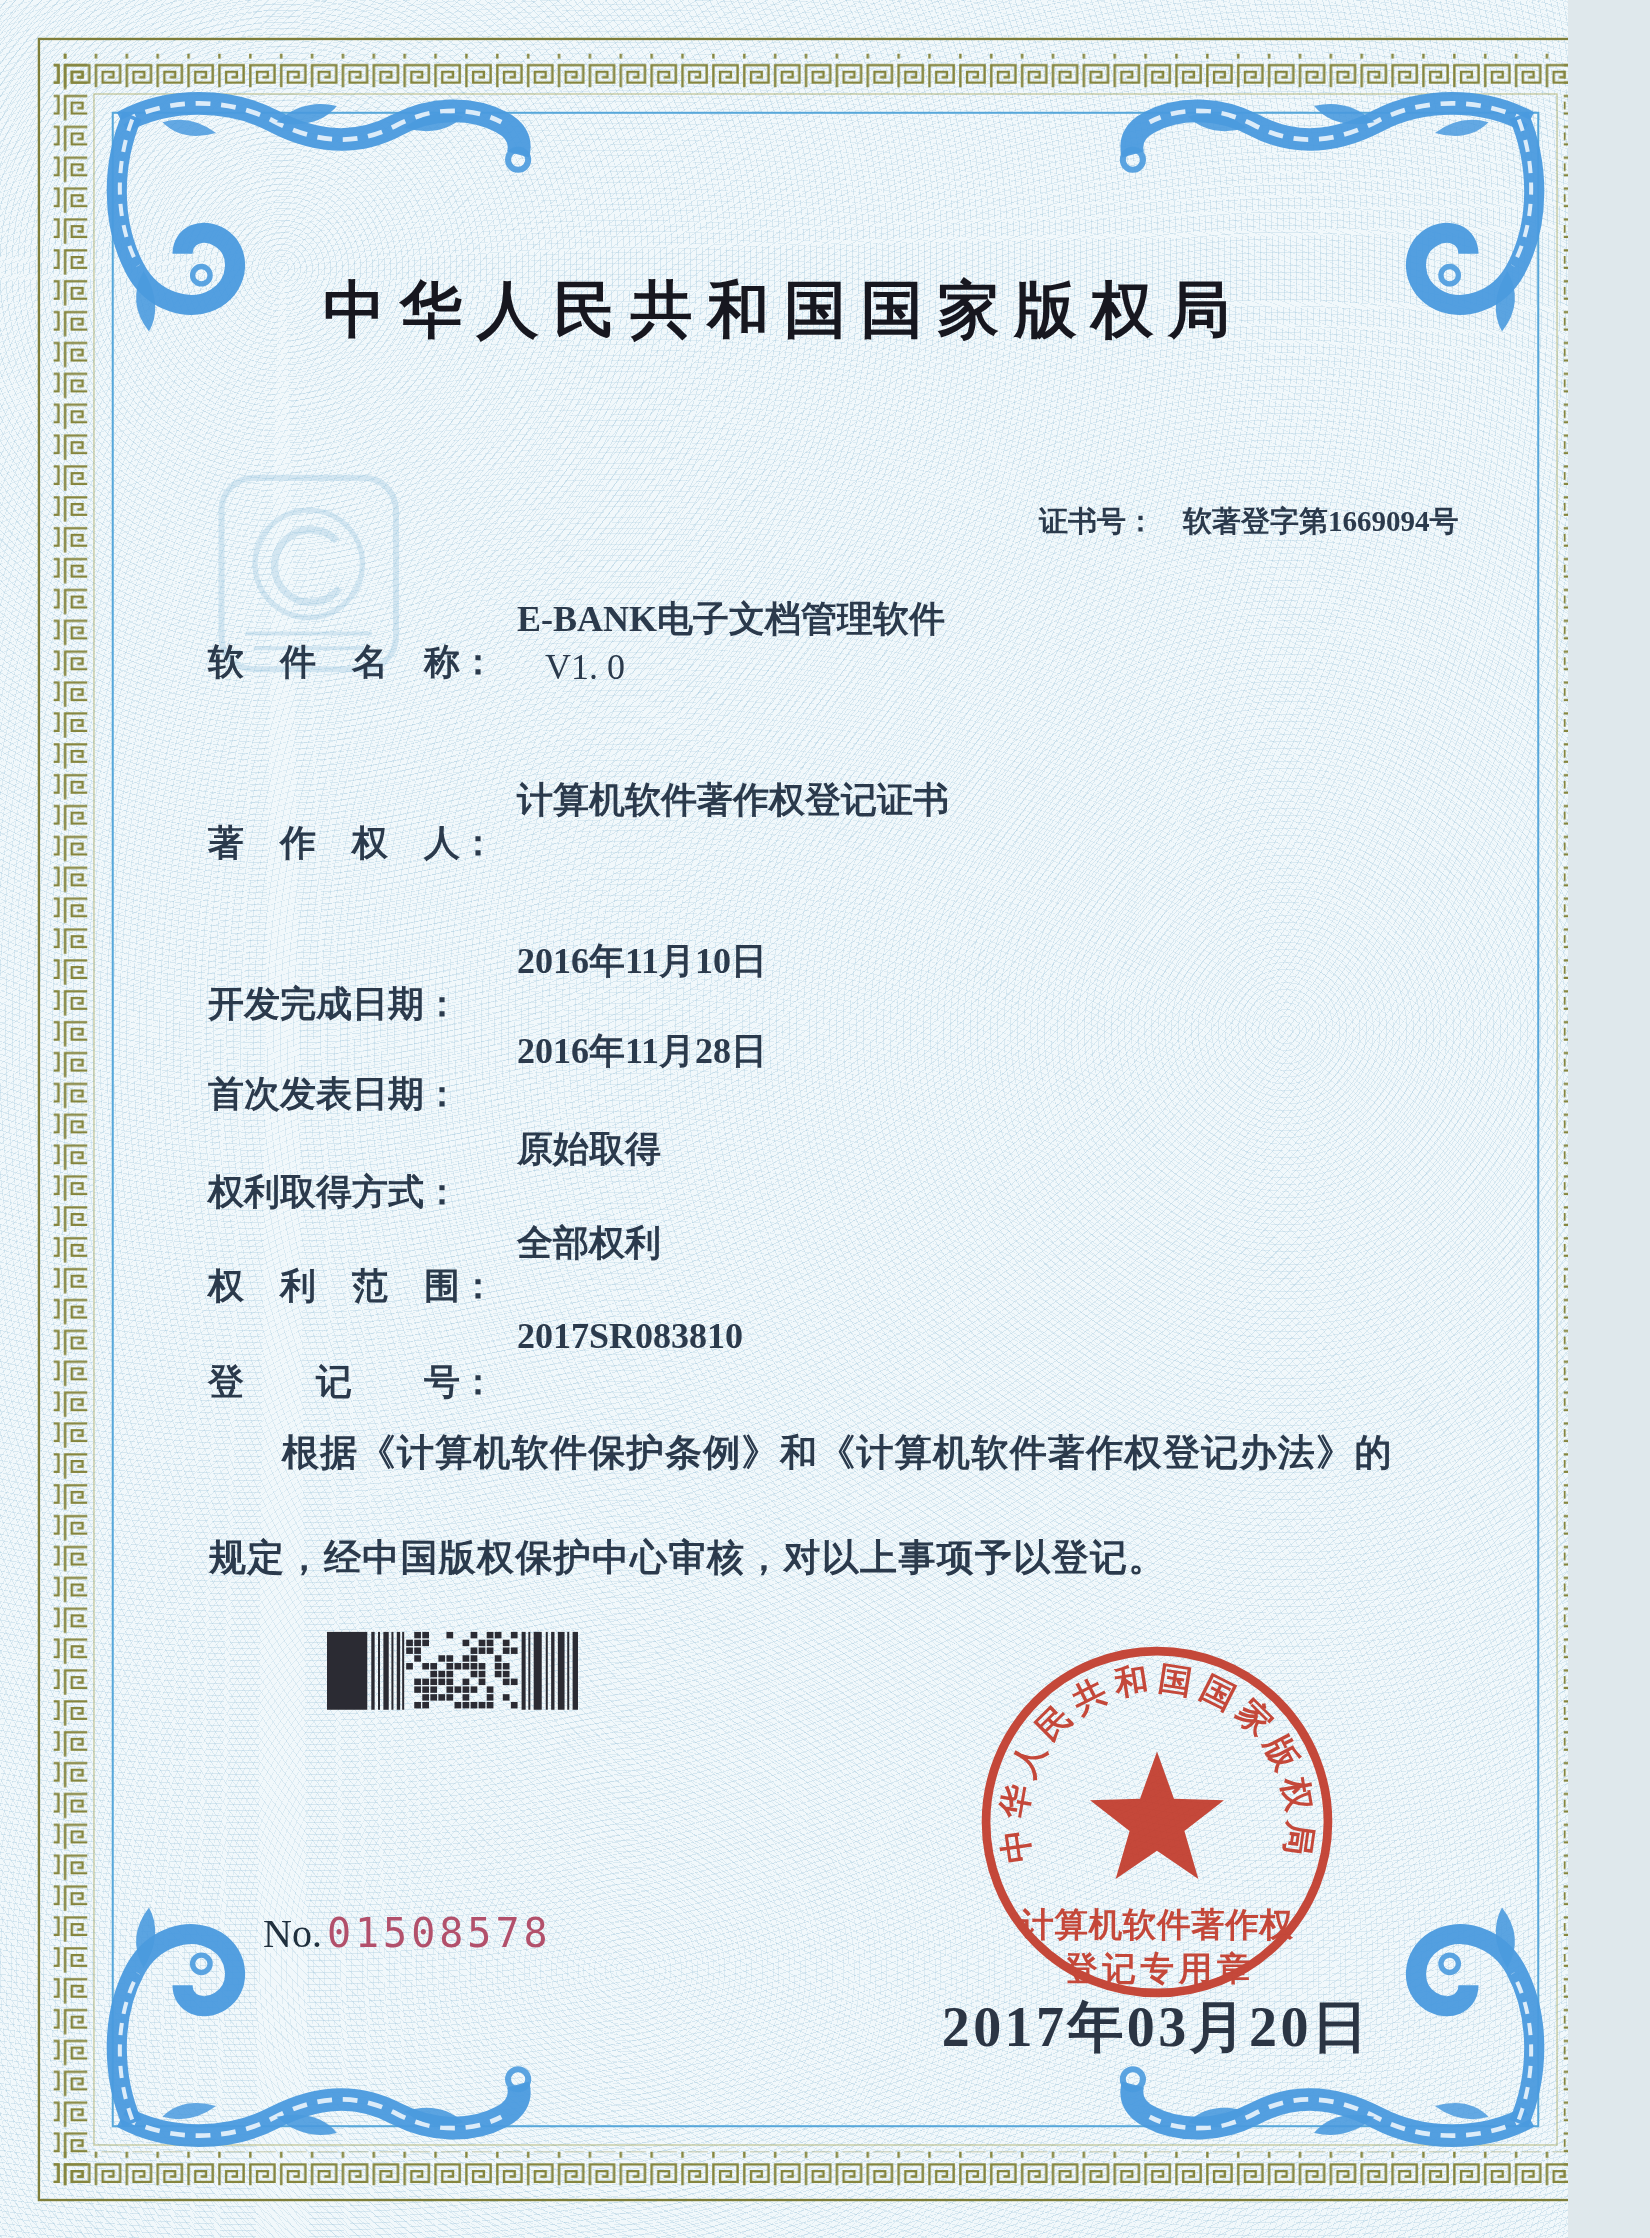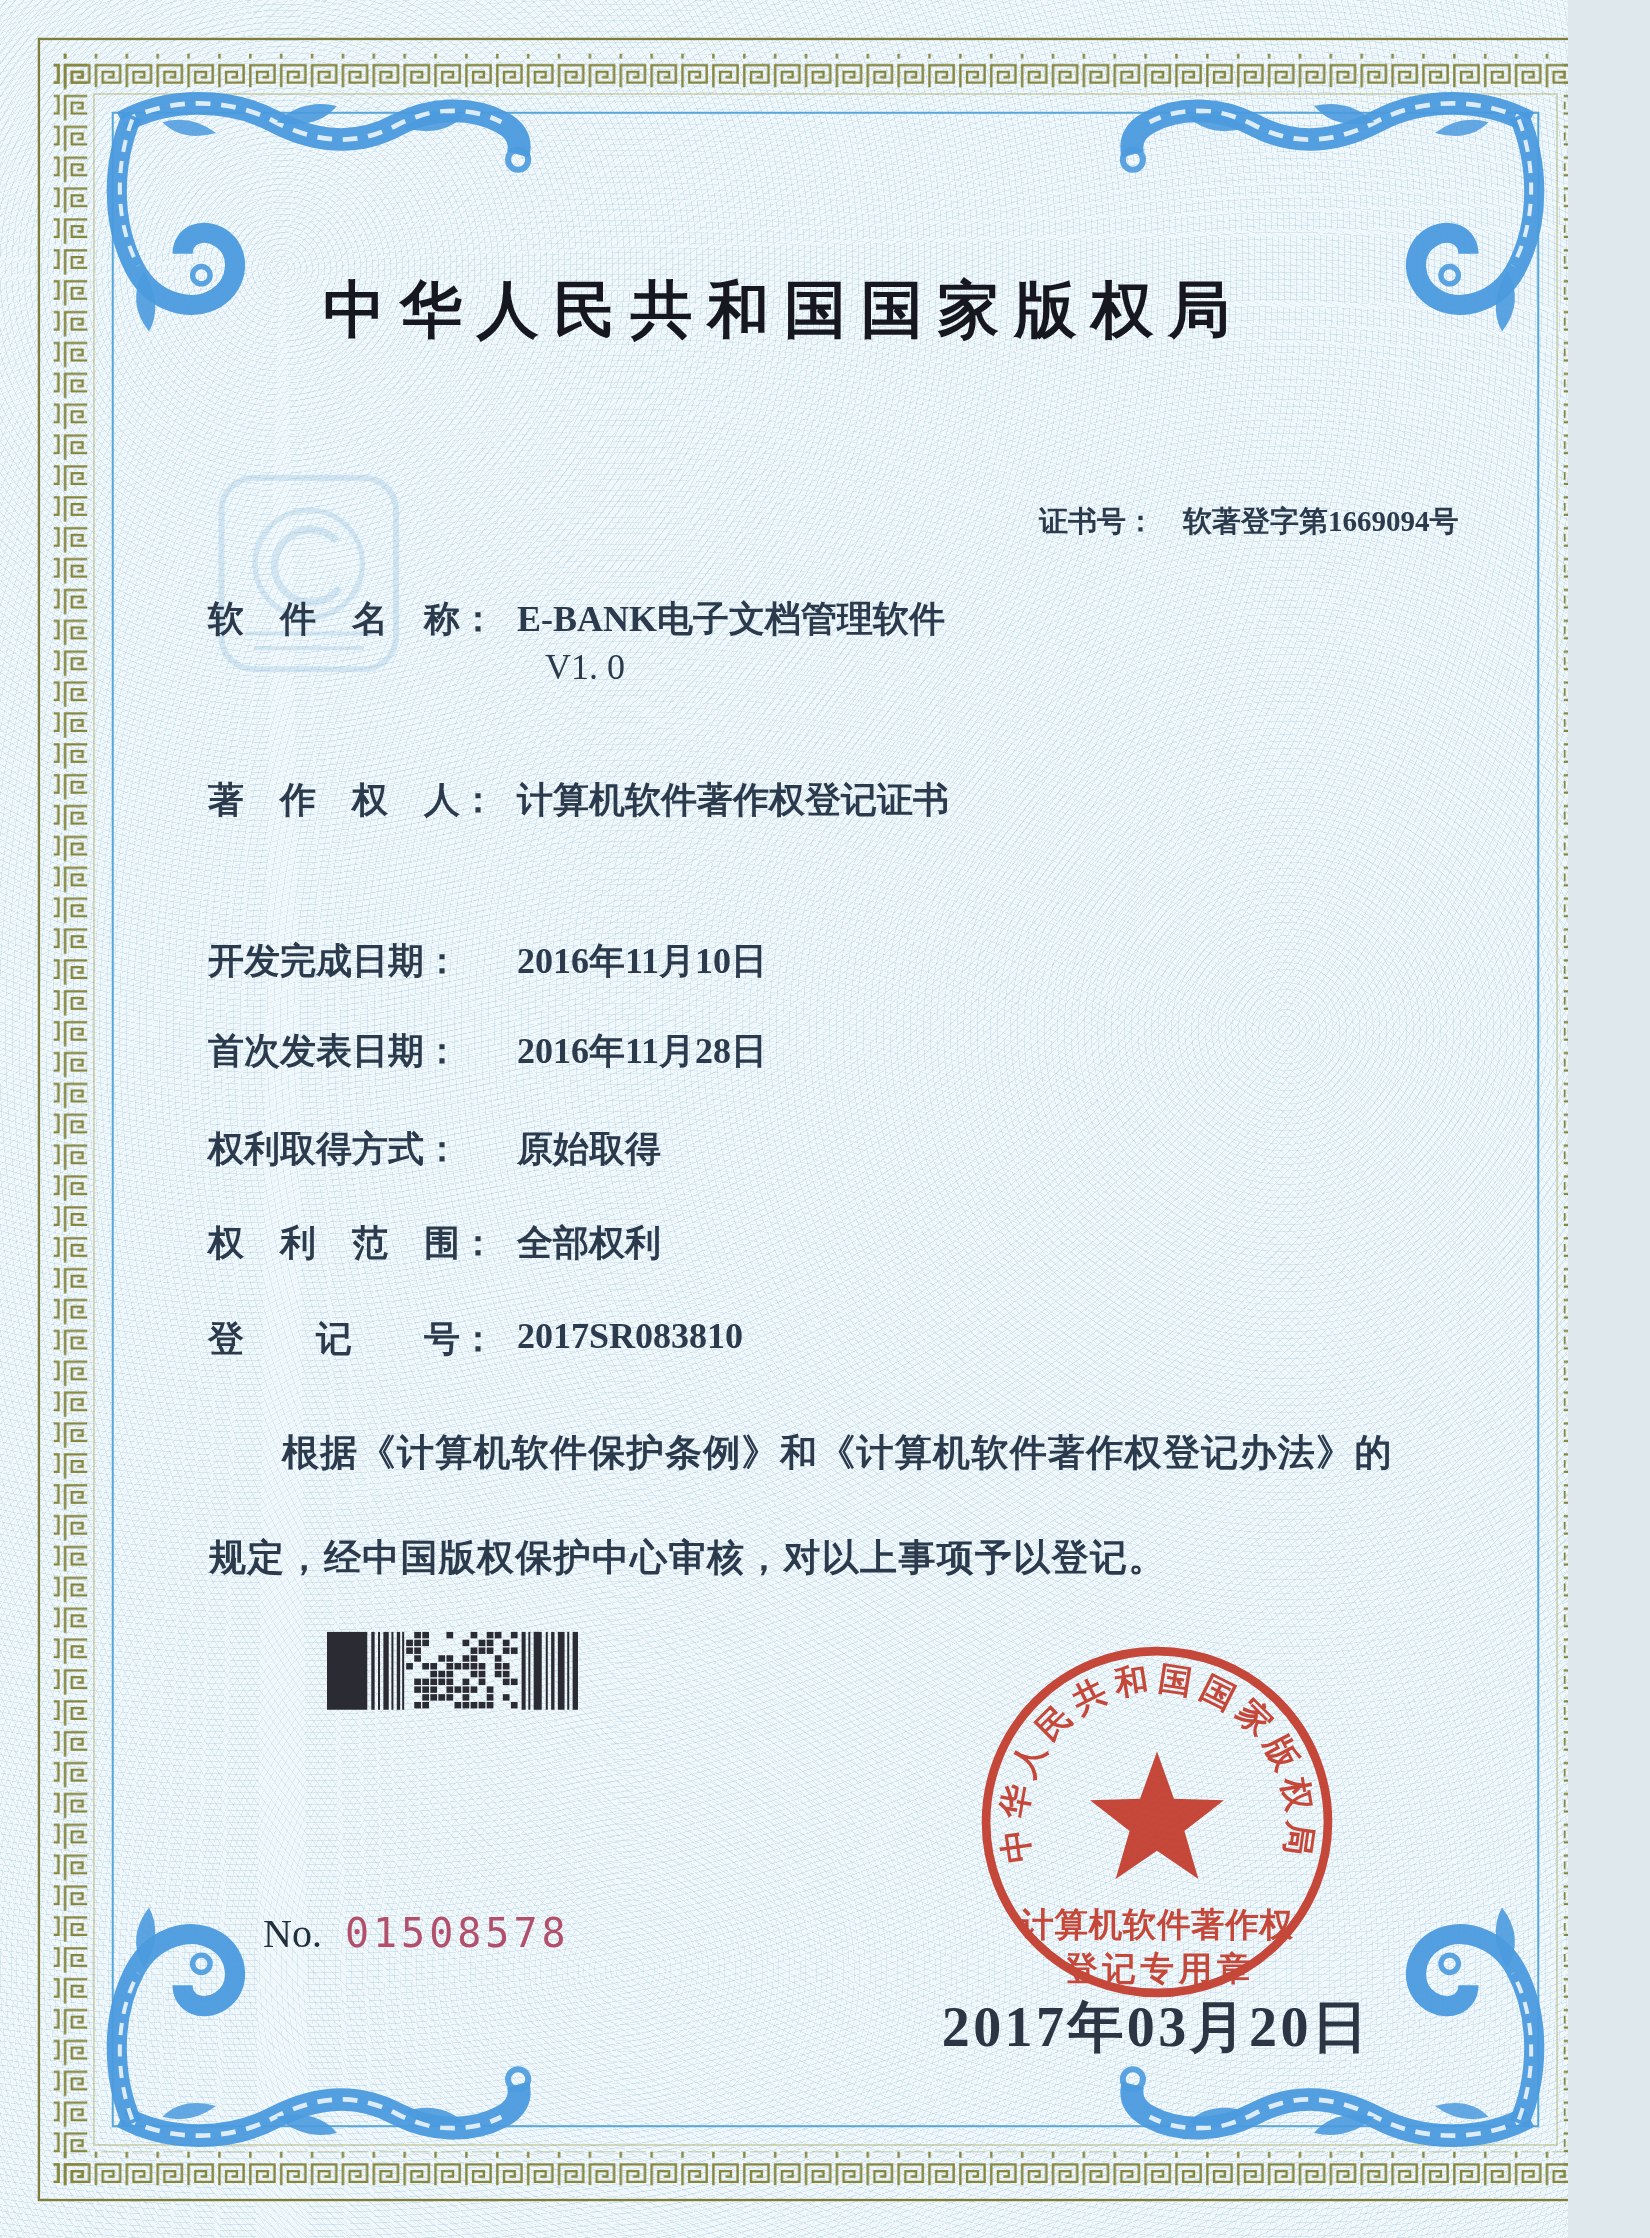--- a/index.html
+++ b/index.html
@@ -28,33 +28,33 @@
   .title-cert{
     left:0;right:0;top:381px;text-align:center;
     font-size:77px;font-weight:700;letter-spacing:7.4px;
     color:#131318;
   }
   .certno{
     left:1039px;top:502px;
     font-size:29px;font-weight:700;color:#2b3a4c;
   }
   .certno .gap{display:inline-block;width:28px;}
-  .row-label{position:absolute;left:208px;font-size:36px;font-weight:700;color:#2b3a4c;white-space:nowrap;}
+  .row-label{position:absolute;left:208px;font-size:36px;font-weight:700;color:#2b3a4c;white-space:nowrap;margin-top:43px;}
   .row-value{position:absolute;left:517px;font-size:36px;font-weight:700;color:#2b3a4c;white-space:nowrap;}
   .row-value2{position:absolute;left:545px;font-size:36px;font-weight:400;color:#2b3a4c;white-space:nowrap;}
   .statement{
     position:absolute;font-size:37px;font-weight:700;color:#2b3a4c;
     letter-spacing:1.3px;white-space:nowrap;
   }
   .serial{
     position:absolute;left:263px;top:1910px;font-size:40px;color:#20303e;white-space:nowrap;
   }
   .serial .num{
     font-family:"DejaVu Sans Mono","Liberation Mono",monospace;
-    color:#b2506b;letter-spacing:4px;margin-left:23px;font-weight:400;
+    color:#b2506b;letter-spacing:4px;margin-left:5px;font-weight:400;
   }
   .issue-date{
     position:absolute;left:935px;top:1990px;width:443px;text-align:center;
     font-size:56px;font-weight:700;color:#2b3544;letter-spacing:3.4px;
   }
   
   .seal-svg{position:absolute;left:976px;top:1641px;z-index:6;opacity:.92;}
   .seal-svg text{font-family:"Liberation Serif","DejaVu Serif",serif;font-weight:700;}
   .ring-text{font-size:50px;letter-spacing:11px;}
   .seal-line1{font-size:50px;letter-spacing:1px;}

